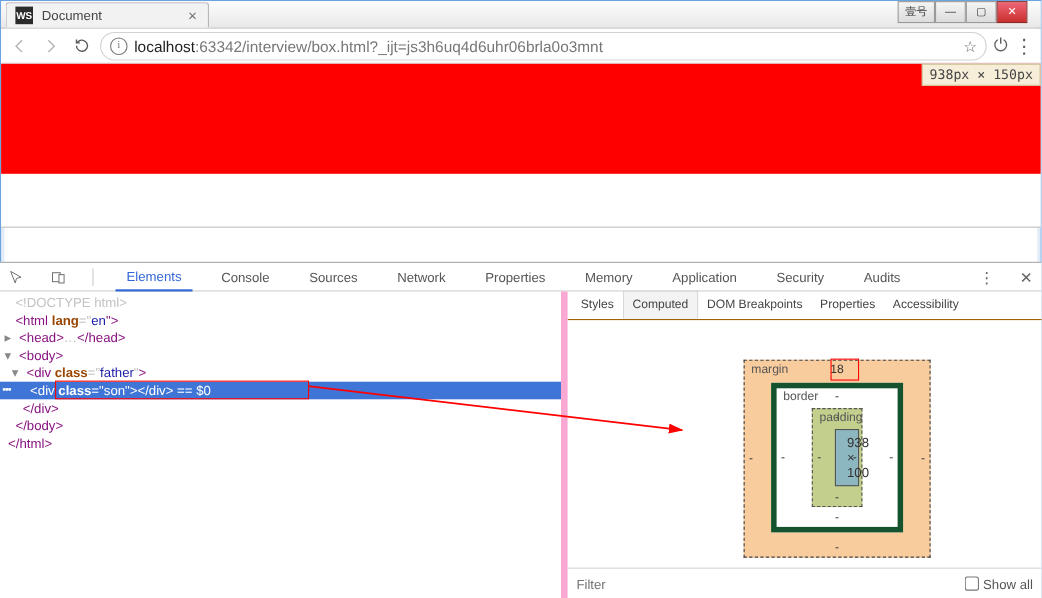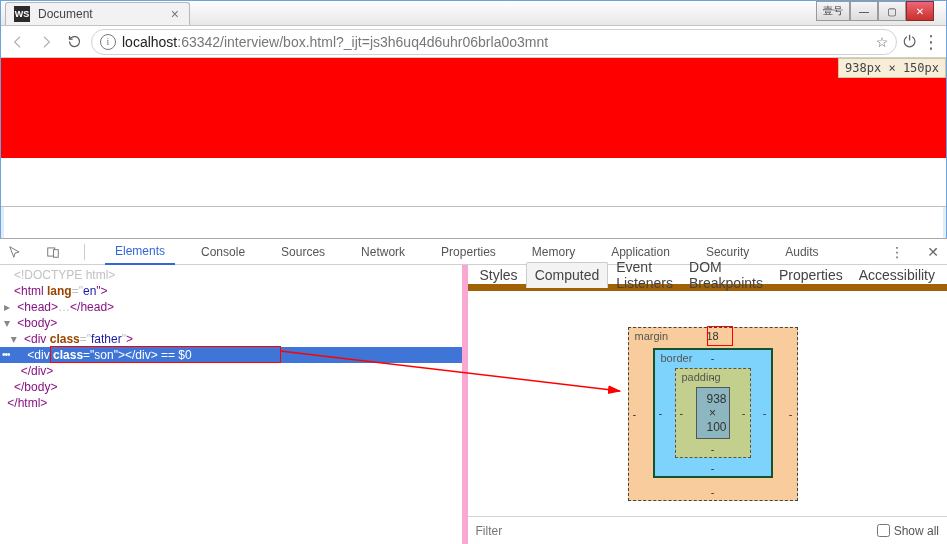--- a/index.html
+++ b/index.html
@@ -58,28 +58,28 @@
   .c-tag { color:#881280; }
   .c-attr{ color:#994500;font-weight:bold; }
   .c-val { color:#1a1aa6; }
   .c-sep { color:#c2c2c2; }
   .sel-line .c-tag, .sel-line .c-attr, .sel-line .c-val, .sel-line .c-sep, .sel-line span { color:#fff !important; }
   .eq0 { color:#d7e5ff; }
   .dots { position:absolute; left:0; color:#333; font-size:10px; letter-spacing:-1px;}
 
   
   .computed-panel { flex:1; display:flex; flex-direction:column;}
-  .cp-tabs { height:26px; display:flex; align-items:center; border-bottom:7px solid #a16207; font-size:14px; gap:0; padding:0 4px;}
+  .cp-tabs { height:26px; display:flex; align-items:flex-end; border-bottom:1px solid #a16207; font-size:11px; gap:0; padding:0 4px;}
   .cp-tab { padding:0 8px; height:26px; display:flex; align-items:center; color:#444;}
   .cp-tab.active { background:#f3f3f3; border:1px solid #ccc; border-bottom-color:#f3f3f3; border-radius:2px 2px 0 0;}
   .cp-body { flex:1; position:relative; }
   
   .boxmodel { position:absolute; left:160px; top:36px; font-family:Consolas,monospace; font-size:11px; color:#333;}
   .bm-margin { width:170px; padding:20px 24px 22px 24px; border:1px dashed #444; background:#f9cc9d; position:relative;}
-  .bm-border { border:2px solid #14532d; background:#7dd3fc; padding:18px 20px; position:relative;}
+  .bm-border { border:5px solid #14532d; background:#ffffff; padding:18px 32px; position:relative;}
   .bm-padding{ border:1px dashed #555; background:#c3cf8c; padding:18px 20px; position:relative;}
   .bm-content{ border:1px solid #555; background:#8cb6c0; color:#333; text-align:center; padding:4px 10px; font-size:12px;}
   .bm-label { position:absolute; top:2px; left:6px; font-size:11px; color:#555;}
   .bm-num { position:absolute; font-size:11px; color:#333;}
   .bm-num.top { top:2px; left:50%; transform:translateX(-50%);}
   .bm-num.bot { bottom:2px; left:50%; transform:translateX(-50%);}
   .bm-num.lft { left:4px; top:50%; transform:translateY(-50%);}
   .bm-num.rgt { right:4px; top:50%; transform:translateY(-50%);}
   .red-circ { position:absolute; border:1.5px solid red; top:-2px; left:78px; width:26px; height:20px;}
 
@@ -195,21 +195,20 @@
               </marker>
             </defs>
           <line x1="0" y1="6" x2="340" y2="46" stroke="red" stroke-width="1.5" marker-end="url(#ah)"></line>
         </svg>
       </div>
 
       <div class="computed-panel">
         <div class="cp-tabs">
           <div class="cp-tab">Styles</div>
           <div class="cp-tab active">Computed</div>
-          <div class="cp-tab">Event Listeners</div>
           <div class="cp-tab">DOM Breakpoints</div>
           <div class="cp-tab">Properties</div>
           <div class="cp-tab">Accessibility</div>
         </div>
         <div class="cp-body">
           <div class="boxmodel">
             <div class="bm-margin">
               <span class="bm-label">margin</span>
               <span class="bm-num top">18</span>
               <span class="bm-num bot">-</span>

